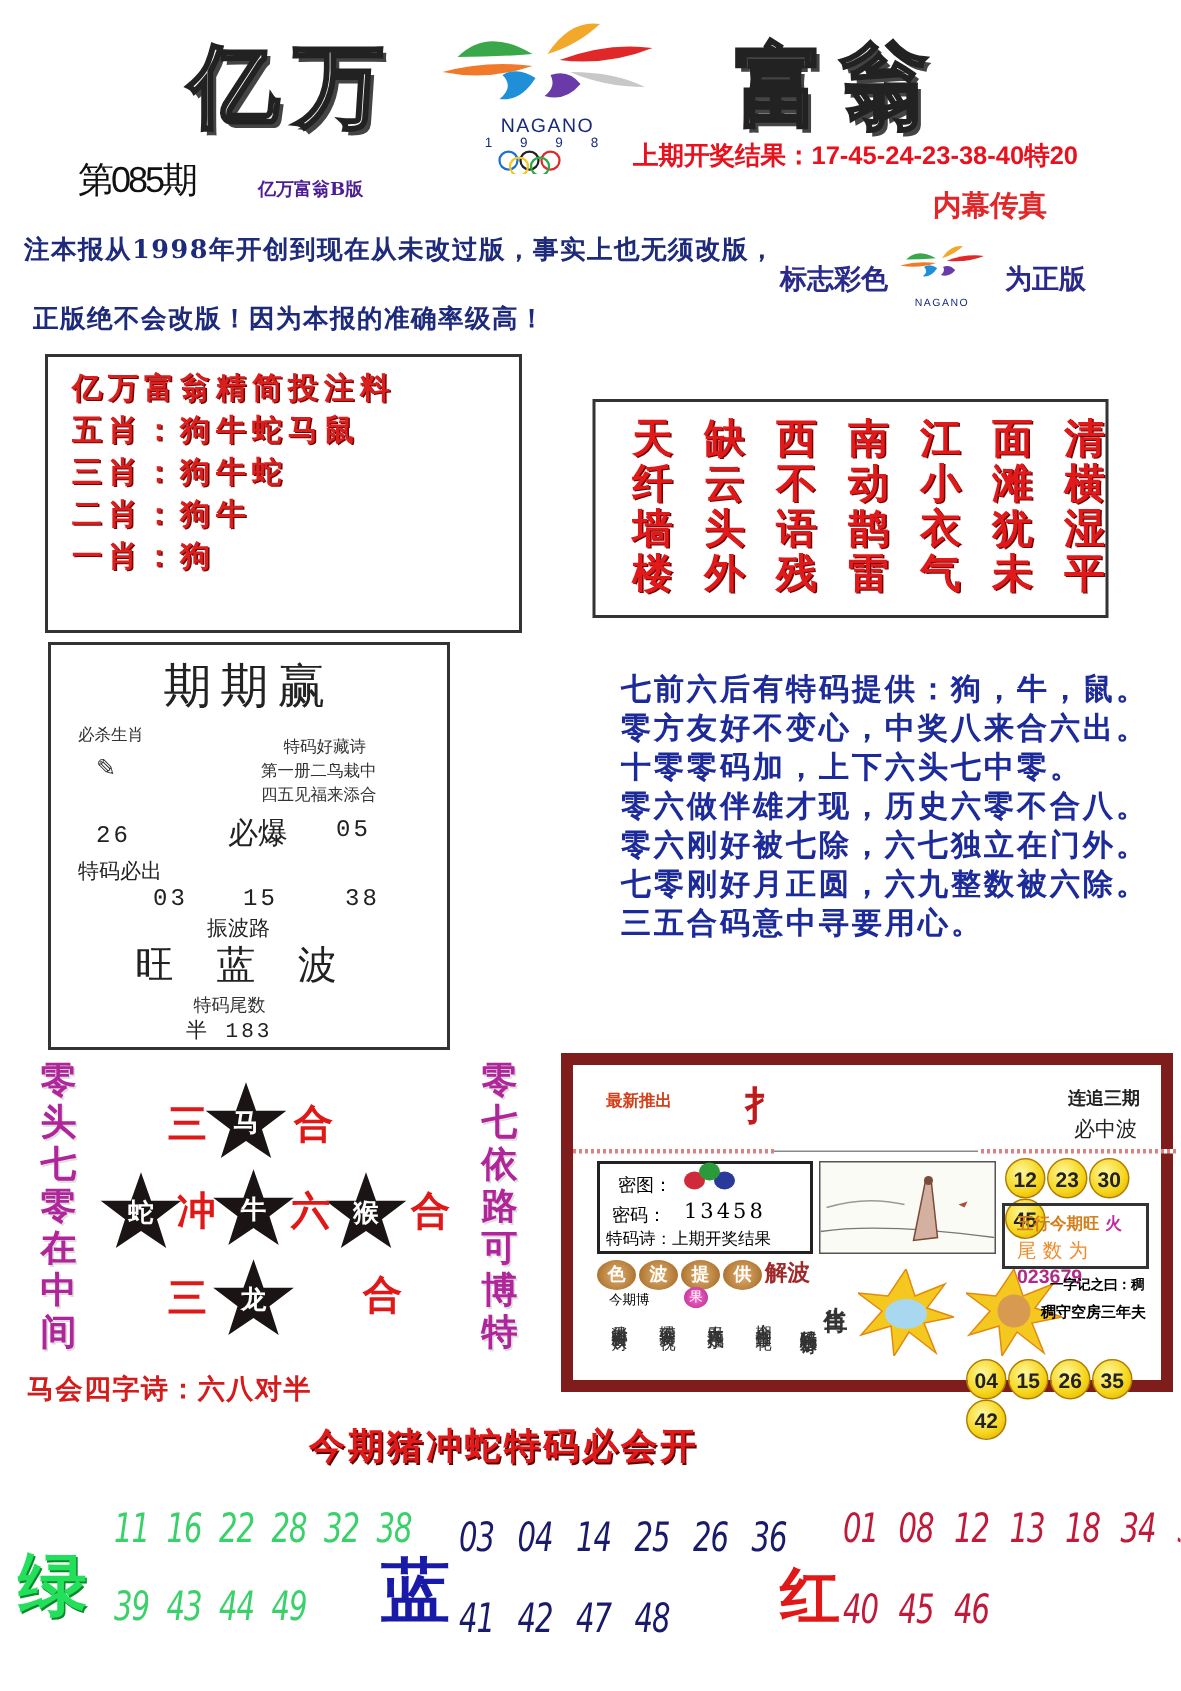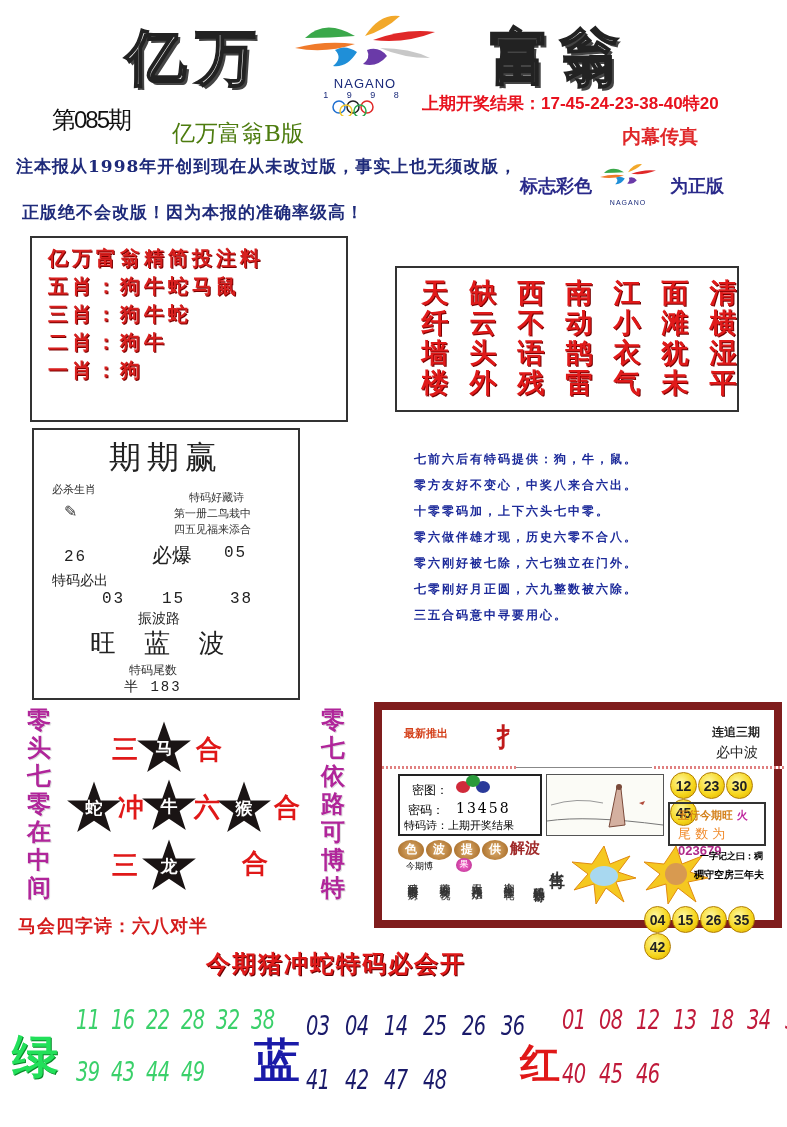--- a/index.html
+++ b/index.html
@@ -11,21 +11,21 @@
 
   
   .title-left, .title-right {
     font-family: "DejaVu Serif", serif; font-size: 60px; font-weight: bold; color: #f4f4f4;
     -webkit-text-stroke: 2px #222; text-shadow: 3px 3px 0 #444; letter-spacing: 10px;
   }
   .logo { width: 150px; height: 100px; }
   .nagano-text { font-family: "Liberation Sans", sans-serif; font-size: 13px; color: #1a2a7a; letter-spacing: 1px; text-align: center; }
   .issue { font-family: "Liberation Sans", sans-serif; font-size: 24px; color: #111; letter-spacing: -2px; }
   .last-result { font-family: "Liberation Sans", sans-serif; font-size: 17px; color: #e8121e; font-weight: bold; }
-  .edition { color: #4d7c0f; font-size: 23px; font-weight: normal; }
+  .edition { color: #4c1d95; font-size: 12px; font-weight: bold; }
   .notice { color: #1e2a7a; font-size: 17px; font-weight: bold; letter-spacing: 1px; }
   .neimu { color: #e0282a; font-size: 19px; font-weight: bold; }
   .biaozhi { color: #2a2a8a; font-size: 18px; font-weight: bold; }
 
   
   .zodiac-box { border: 2px solid #333; background: #fff; padding: 6px 16px; }
   .zodiac-line { color: #d8201f; font-size: 20px; font-weight: bold; line-height: 28px; letter-spacing: 4px; text-shadow: 1px 1px 0 #7a0000; }
 
   
   .poem-box { border: 2px solid #333; background: #fff; }
@@ -33,21 +33,21 @@
   .poem-char { color: #e01a1a; font-size: 27px; font-weight: bold; text-align: center; text-shadow: 1px 1px 0 #700; line-height: 30px; }
 
   
   .qqy-box { border: 2px solid #333; background: #fff; color: #222; }
   .qqy-title { font-size: 32px; font-weight: normal; text-align: center; letter-spacing: 6px; }
   .qqy-small { font-size: 11px; color: #333; }
   .qqy-num { font-family: "Liberation Mono", monospace; font-size: 16px; letter-spacing: 2px; }
   .qqy-big { font-size: 26px; letter-spacing: 10px; }
 
   
-  .blue-poem { color: #1c2a9a; font-size: 12px; font-weight: bold; line-height: 26px; letter-spacing: 2px; }
+  .blue-poem { color: #1c2a9a; font-size: 20px; font-weight: bold; line-height: 26px; letter-spacing: 2px; }
 
   
   .vert { color: #b0259a; font-size: 24px; font-weight: bold; line-height: 28px; width: 30px; text-align: center; text-shadow: 1px 1px 0 #ddd; }
   .star { width: 56px; height: 54px; position: absolute; }
   .star svg { width: 100%; height: 100%; }
   .star-label { position: absolute; left: 0; right: 0; top: 17px; text-align: center; color: #fff; font-size: 17px; font-weight: bold; }
   .redword { color: #e01818; font-size: 26px; font-weight: bold; position: absolute; }
   .mahui { color: #d41c1c; font-size: 18px; font-weight: bold; letter-spacing: 1px; }
 
   

